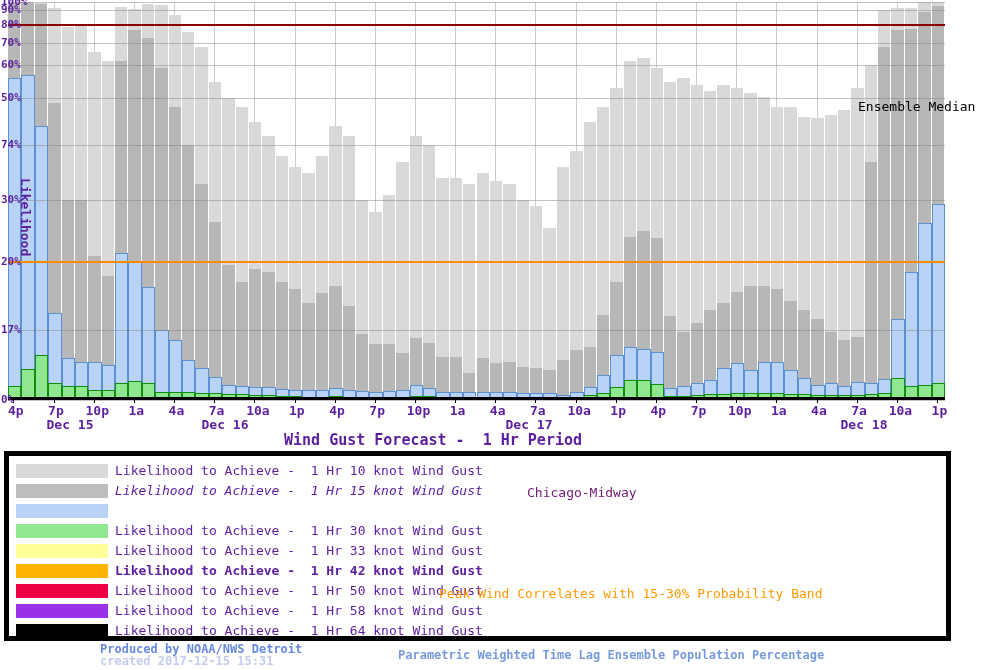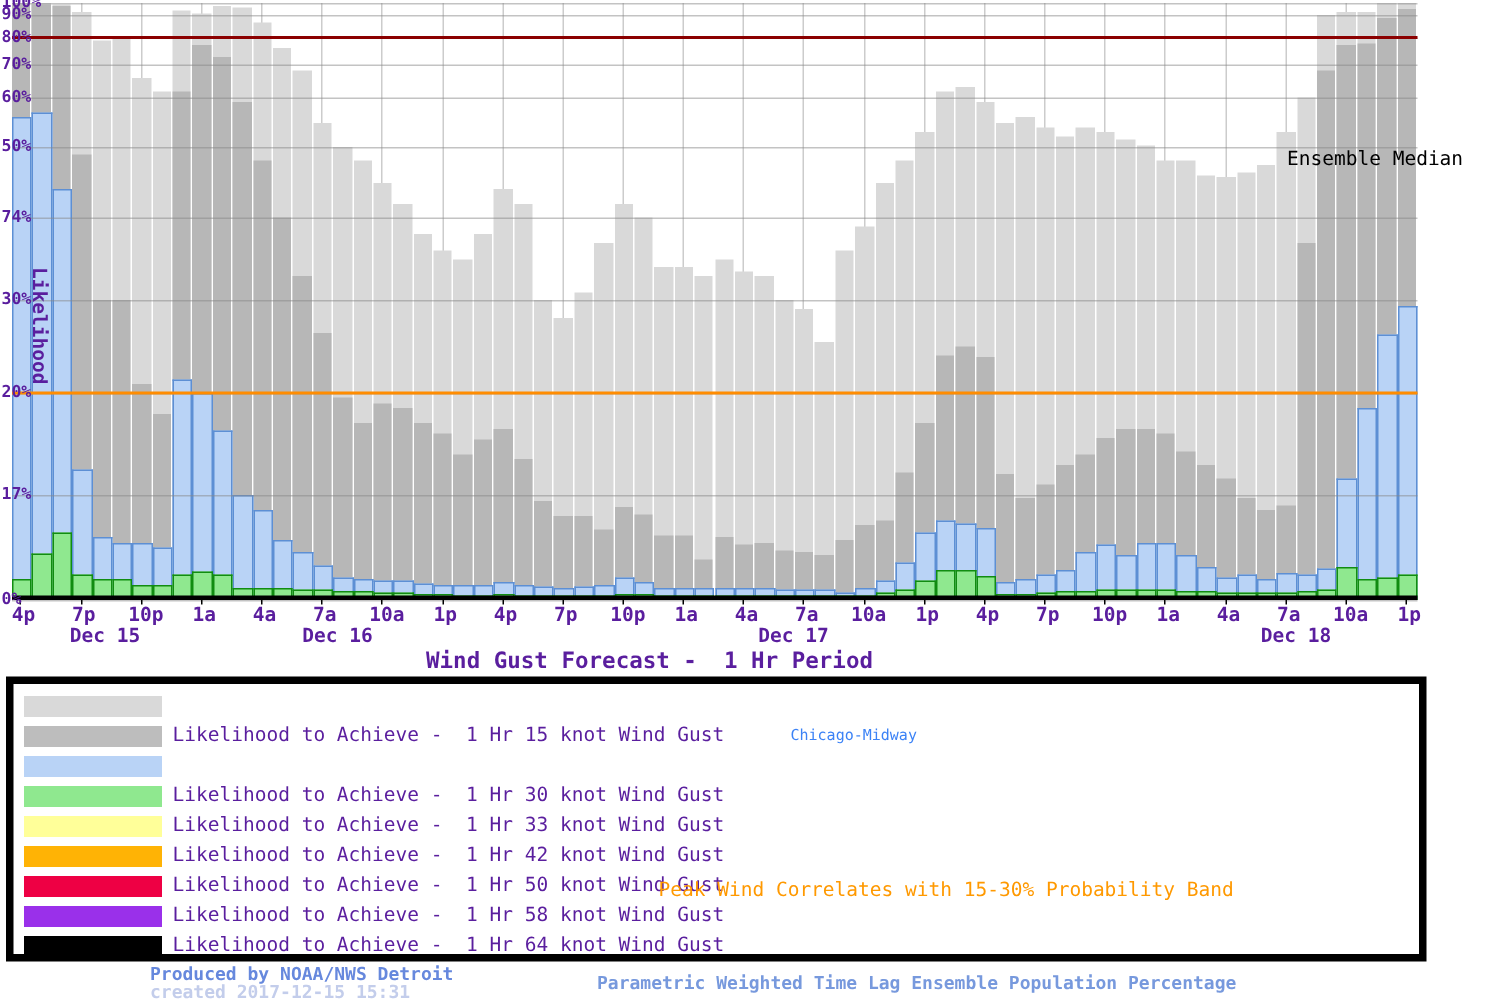--- a/index.html
+++ b/index.html
@@ -22,21 +22,21 @@
   #likelihood-label{left:33px;top:178px;transform:rotate(90deg);transform-origin:left top;
       position:absolute;color:#5a1e9e;font-size:13px;font-weight:700;white-space:pre;z-index:9;}
   #ensemble-median{position:absolute;left:858px;top:99px;font-size:13px;color:#000;z-index:9;white-space:pre;}
   #title{position:absolute;left:433px;top:431px;transform:translateX(-50%);font-size:15px;
          font-weight:700;color:#5a1e9e;white-space:pre;z-index:9;}
   
   #legend-box{position:absolute;left:4px;top:451px;width:947px;height:190px;
       border:5px solid #000;box-sizing:border-box;background:#fff;}
   .lg-swatch{position:absolute;left:7px;width:92px;height:14px;}
   .lg-label{position:absolute;left:106px;font-size:13px;color:#5a1e9e;white-space:pre;}
-  #station{position:absolute;left:527px;top:485px;font-size:10px;color:#3b82f6;white-space:pre;}
+  #station{position:absolute;left:527px;top:485px;font-size:13px;color:#701a75;white-space:pre;}
   #peak-note{position:absolute;left:439px;top:586px;font-size:13px;color:#ff9900;white-space:pre;}
   
   #footer-produced{position:absolute;left:100px;top:642px;font-size:12px;font-weight:700;color:#6688dd;white-space:pre;}
   #footer-created{position:absolute;left:100px;top:654px;font-size:12px;font-weight:700;color:#c3cdeb;white-space:pre;}
   #footer-method{position:absolute;left:398px;top:648px;font-size:12px;font-weight:700;color:#7799dd;white-space:pre;}
 </style>
 </head>
 <body>
 
 <div id="stage">
@@ -423,29 +423,30 @@
       <div class="refline" style="top: 261px; width: 937px; background: rgb(255, 140, 0);"></div>
       <div class="baseline" style="top: 397px; width: 937px;"></div>
     </div>
 
   <div id="likelihood-label">Likelihood</div>
   <div id="ensemble-median">Ensemble Median</div>
   <div id="title">Wind Gust Forecast -  1 Hr Period</div>
 
   <div id="legend-box">
       <div class="lg-swatch" style="top: 8px; background: rgb(217, 217, 217);"></div>
+      <div class="lg-label" style="top: 7px;">Likelihood to Achieve -  1 Hr 10 knot Wind Gust</div>
       <div class="lg-swatch" style="top: 28px; background: rgb(189, 189, 189);"></div>
-      <div class="lg-label" style="top: 27px;">Likelihood to Achieve -  1 Hr 15 knot Wind Gust</div>
+      <div class="lg-label" style="top: 27px; font-style: italic;">Likelihood to Achieve -  1 Hr 15 knot Wind Gust</div>
       <div class="lg-swatch" style="top: 48px; background: rgb(185, 211, 246);"></div>
       <div class="lg-swatch" style="top: 68px; background: rgb(143, 232, 143);"></div>
       <div class="lg-label" style="top: 67px;">Likelihood to Achieve -  1 Hr 30 knot Wind Gust</div>
       <div class="lg-swatch" style="top: 88px; background: rgb(255, 255, 153);"></div>
       <div class="lg-label" style="top: 87px;">Likelihood to Achieve -  1 Hr 33 knot Wind Gust</div>
       <div class="lg-swatch" style="top: 108px; background: rgb(255, 179, 5);"></div>
-      <div class="lg-label" style="top: 107px;">Likelihood to Achieve -  1 Hr 42 knot Wind Gust</div>
+      <div class="lg-label" style="top: 107px; font-weight: bold;">Likelihood to Achieve -  1 Hr 42 knot Wind Gust</div>
       <div class="lg-swatch" style="top: 128px; background: rgb(238, 0, 68);"></div>
       <div class="lg-label" style="top: 127px;">Likelihood to Achieve -  1 Hr 50 knot Wind Gust</div>
       <div class="lg-swatch" style="top: 148px; background: rgb(154, 48, 234);"></div>
       <div class="lg-label" style="top: 147px;">Likelihood to Achieve -  1 Hr 58 knot Wind Gust</div>
       <div class="lg-swatch" style="top: 168px; background: rgb(0, 0, 0);"></div>
       <div class="lg-label" style="top: 167px;">Likelihood to Achieve -  1 Hr 64 knot Wind Gust</div>
     </div>
   <div id="station">Chicago-Midway</div>
   <div id="peak-note">Peak Wind Correlates with 15-30% Probability Band</div>
 

